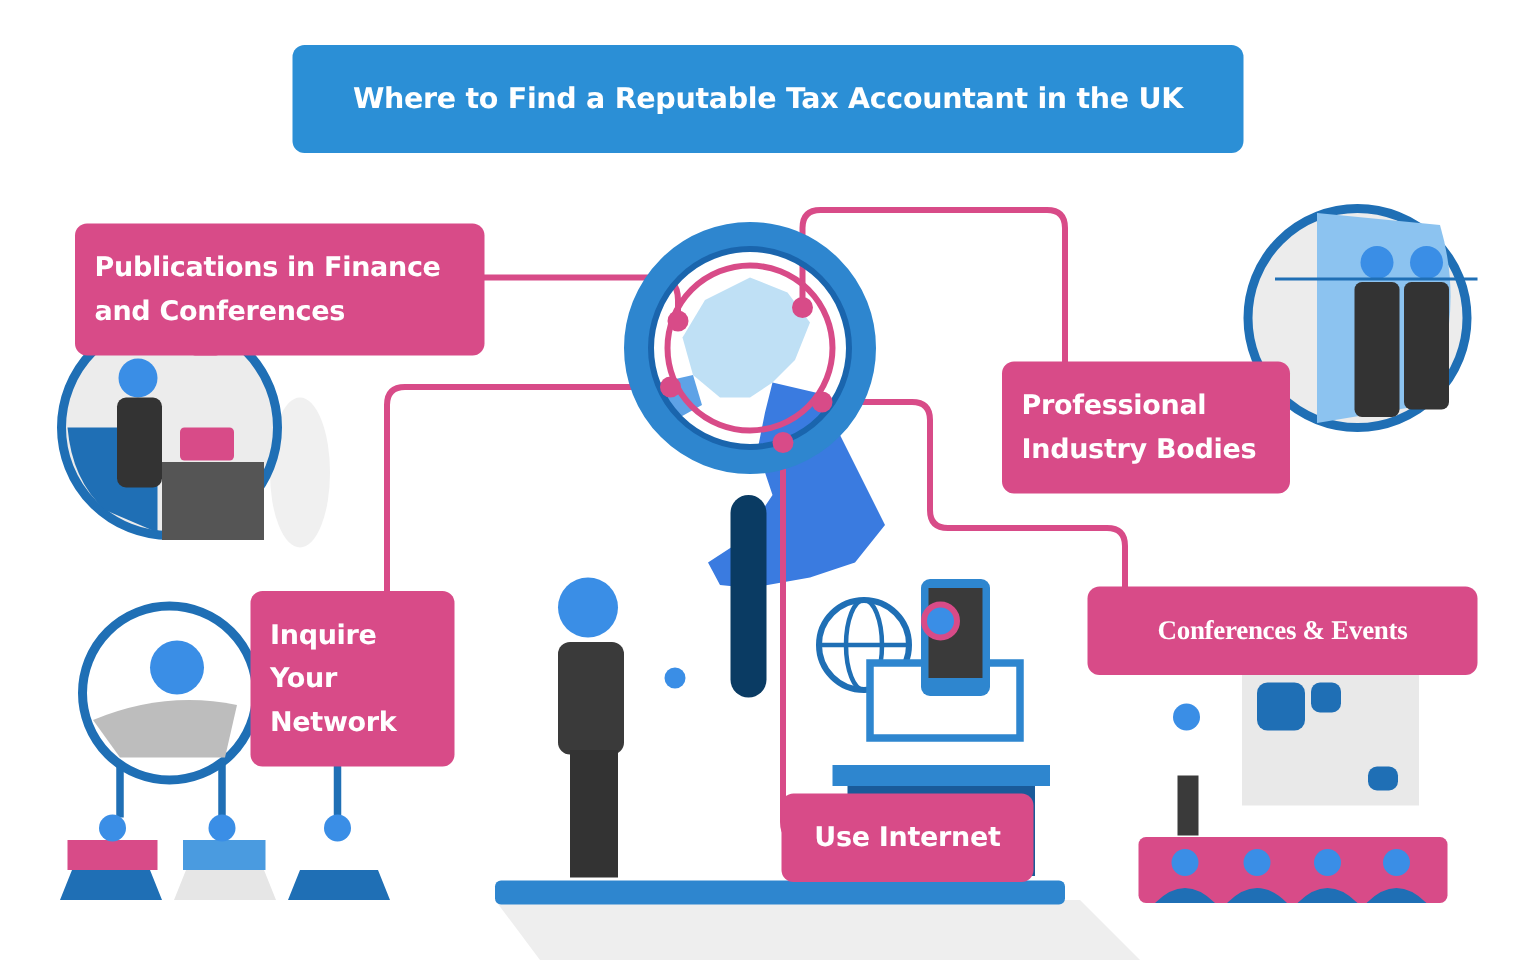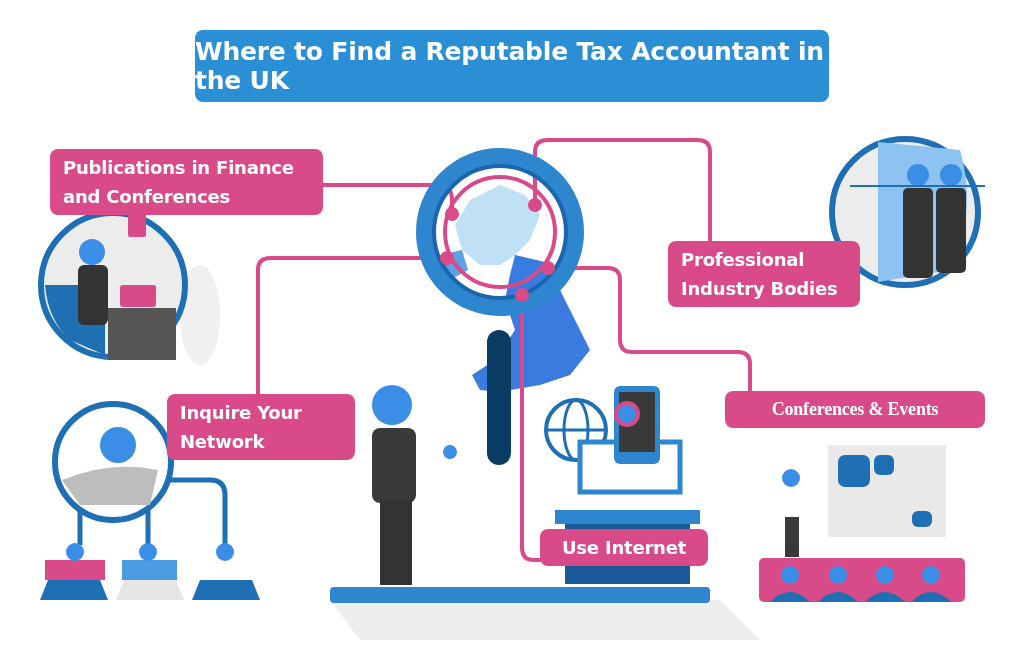--- a/index.html
+++ b/index.html
@@ -1,25 +1,25 @@
 <!DOCTYPE html>
 <html><head>
 <meta charset="utf-8">
 <style>
   html, body { margin:0; padding:0; background:#ffffff; }
   body { width:1024px; height:649px; position:relative; overflow:hidden; font-family:"DejaVu Sans", sans-serif; }
   .title-bar {
     position:absolute; left:195px; top:30px; width:634px; height:72px;
     background:#2b8fd6; border-radius:8px; color:#fff;
     display:flex; align-items:center; justify-content:center;
-    font-weight:bold; font-size:25px; letter-spacing:-0.2px;
+    font-weight:bold; font-size:19px; letter-spacing:-0.2px;
   }
   .label {
     position:absolute; background:#d84b88; color:#fff; border-radius:8px;
-    font-weight:bold; font-size:18px; line-height:29px; padding:4px 13px;
+    font-weight:bold; font-size:18px; line-height:29px; padding:15px 13px;
     box-sizing:border-box; letter-spacing:-0.2px;
   }
   svg.art { position:absolute; left:0; top:0; }
 </style>
 </head>
 <body>
 
 <svg class="art" width="1024" height="649" viewBox="0 0 1024 649">
 
   <ellipse cx="200" cy="315" rx="20" ry="50" fill="#f0f0f0"></ellipse>
@@ -138,20 +138,20 @@
 <div class="label" style="left:50px; top:149px; width:273px;">
   <div>Publications in Finance</div>
   <div>and Conferences</div>
 </div>
 
 <div class="label" style="left:668px; top:241px; width:192px;">
   <div>Professional</div>
   <div>Industry Bodies</div>
 </div>
 
-<div class="label" style="left:167px; top:394px; width:188px;">
+<div class="label" style="left:167px; top:394px; width:136px;">
   <div>Inquire Your</div>
   <div>Network</div>
 </div>
 
 <div class="label" style="left:725px; top:391px; width:260px; text-align:center;font-family:Liberation Serif, serif;">Conferences &amp; Events</div>
 
-<div class="label" style="left:540px; top:529px; width:168px; text-align:center;">Use Internet</div>
+<div class="label" style="left:521px; top:529px; width:168px; text-align:center;">Use Internet</div>
 
 </body></html>

